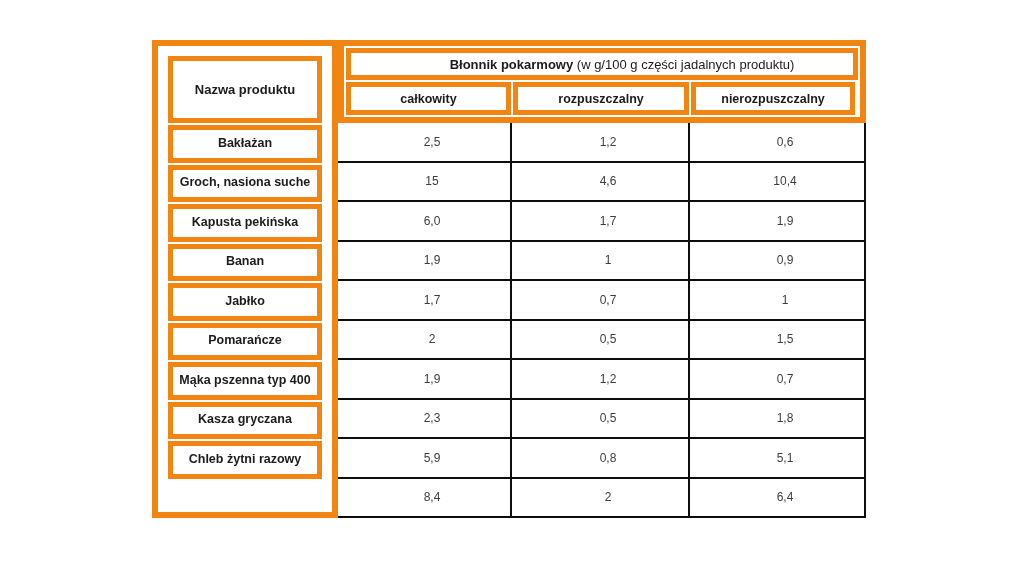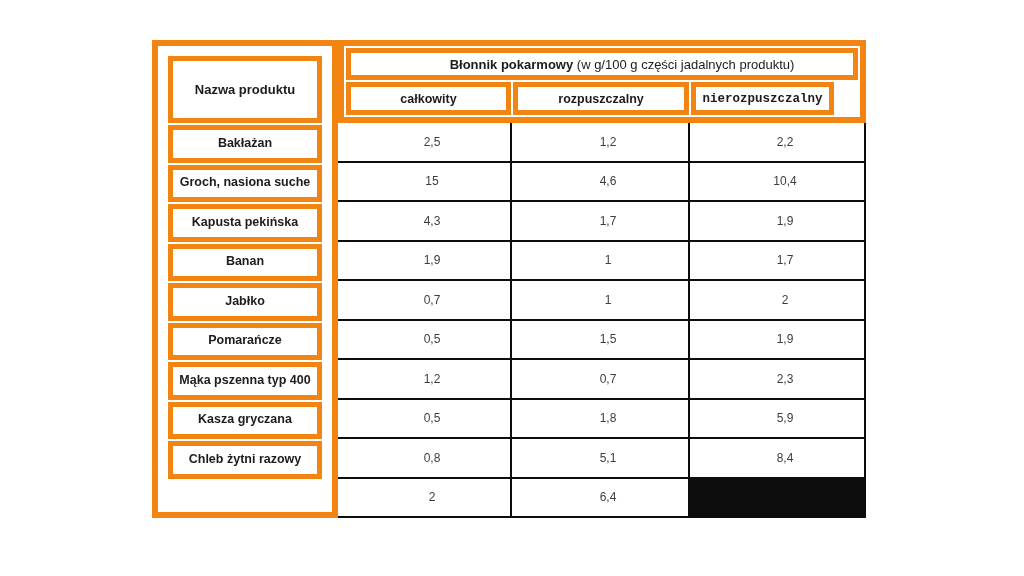--- a/index.html
+++ b/index.html
@@ -44,21 +44,21 @@
   }
   .groupcell .b{font-weight:700;padding-left:40px;}
   .subrow{display:flex;gap:2px;height:33px;}
   .subcell{
     box-sizing:border-box;border:5px solid var(--orange);
     display:flex;align-items:center;justify-content:center;
     font-weight:700;font-size:12.5px;color:var(--label);
   }
   .subcell.c1{width:165px;}
   .subcell.c2{width:176px;}
-  .subcell.c3{width:143px;font-family:Liberation Mono, monospace;}
+  .subcell.c3{width:164px;}
 
   
   .datagrid{
     box-sizing:border-box;width:528px;height:395px;
     border-right:2px solid var(--grid);border-bottom:2px solid var(--grid);
     display:grid;grid-template-columns:172px 176px 174px;grid-auto-rows:37.5px;
     gap:2px;background:var(--grid);
   }
   .dcell{
     background:#fff;display:flex;align-items:center;justify-content:center;
@@ -112,29 +112,30 @@
         <div class="subrow">
           <div class="subcell c1">całkowity</div>
           <div class="subcell c2">rozpuszczalny</div>
           <div class="subcell c3">nierozpuszczalny</div>
         </div>
       </div>
 
       <div class="datagrid">
         <div class="dcell">2,5</div>
         <div class="dcell">1,2</div>
-        <div class="dcell">2,2</div>
+        <div class="dcell">0,6</div>
         <div class="dcell">15</div>
         <div class="dcell">4,6</div>
         <div class="dcell">10,4</div>
-        <div class="dcell">4,3</div>
+        <div class="dcell">6,0</div>
         <div class="dcell">1,7</div>
         <div class="dcell">1,9</div>
         <div class="dcell">1,9</div>
         <div class="dcell">1</div>
+        <div class="dcell">0,9</div>
         <div class="dcell">1,7</div>
         <div class="dcell">0,7</div>
         <div class="dcell">1</div>
         <div class="dcell">2</div>
         <div class="dcell">0,5</div>
         <div class="dcell">1,5</div>
         <div class="dcell">1,9</div>
         <div class="dcell">1,2</div>
         <div class="dcell">0,7</div>
         <div class="dcell">2,3</div>

